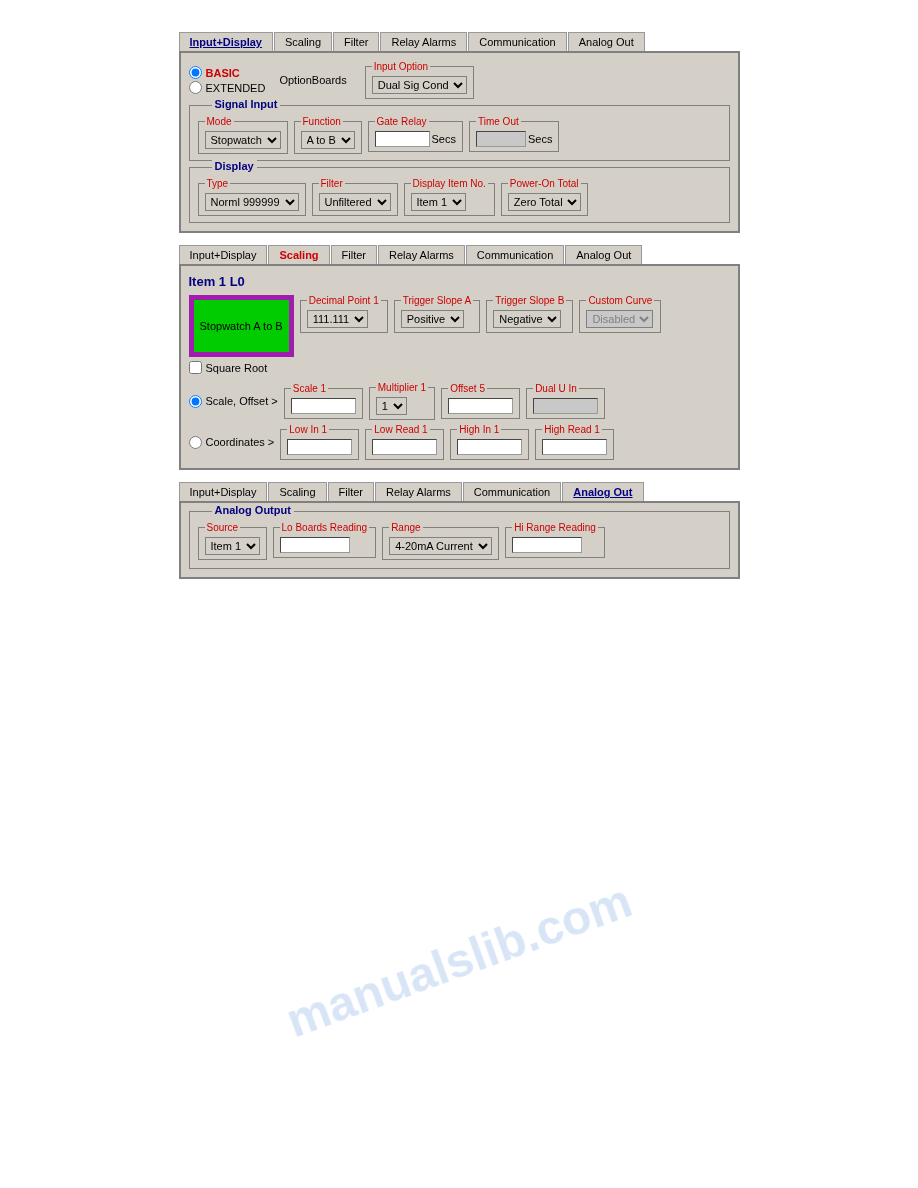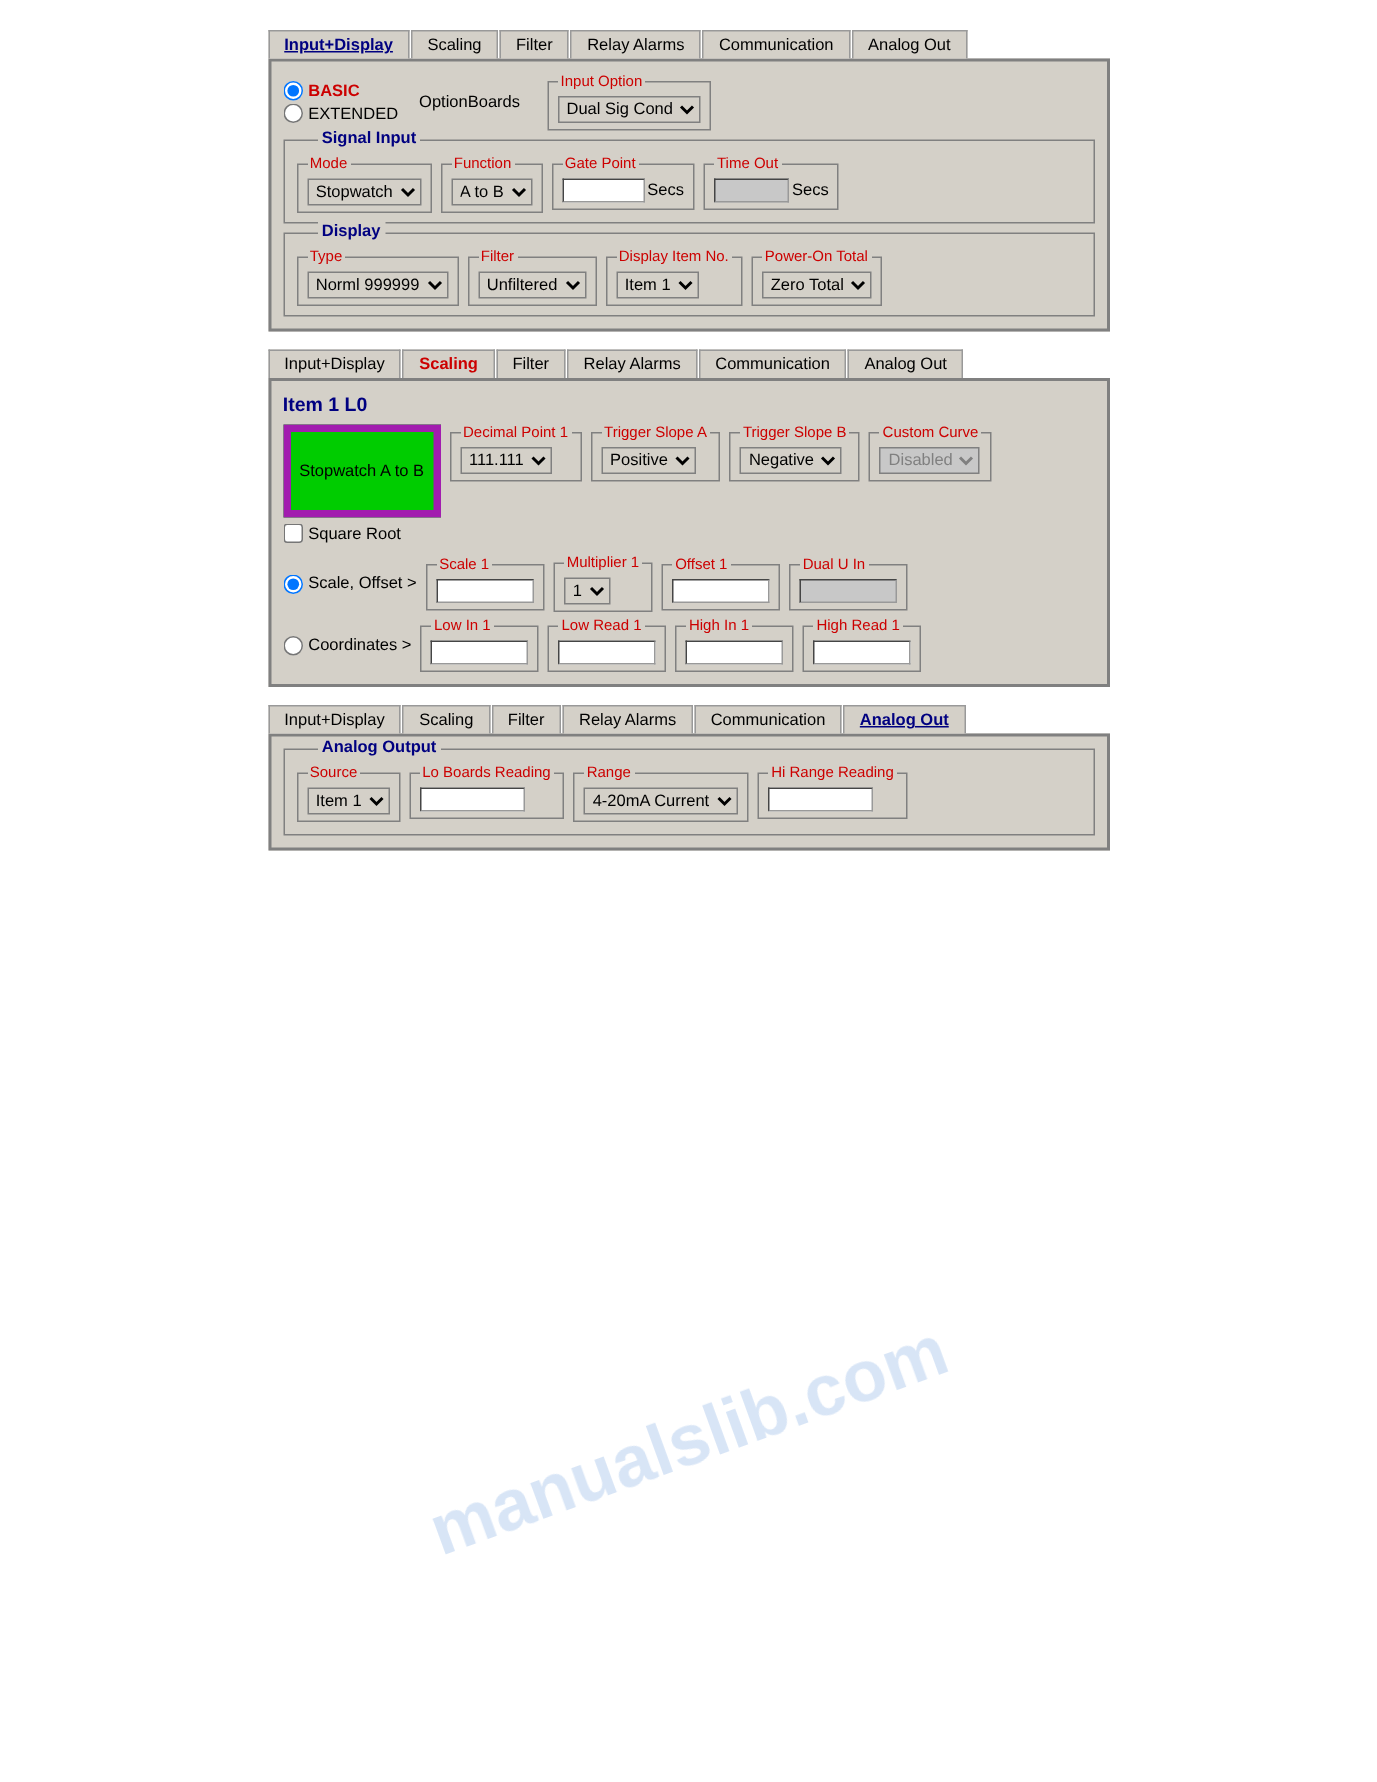--- a/index.html
+++ b/index.html
@@ -6,21 +6,21 @@
     body {
       background: #ffffff;
       font-family: Arial, Helvetica, sans-serif;
       font-size: 11px;
       color: #000;
       padding: 20px;
     }
 
     .panel-container {
       width: 561px;
-      margin: 0 auto;
+      margin: 12px auto;
     }
 
     
     .tab-bar {
       display: flex;
       flex-direction: row;
       border-bottom: none;
       margin-bottom: 0;
     }
 
@@ -241,21 +241,21 @@
               <option>Stopwatch</option>
             </select>
           </fieldset>
           <fieldset>
             <legend>Function</legend>
             <select>
               <option>A to B</option>
             </select>
           </fieldset>
           <fieldset>
-            <legend>Gate Point</legend>
+            <legend>Gate Relay</legend>
             <div style="display:flex;align-items:center;gap:2px;">
               <input type="text" style="width: 55px;">
               <span>Secs</span>
             </div>
           </fieldset>
           <fieldset>
             <legend>Time Out</legend>
             <div style="display:flex;align-items:center;gap:2px;">
               <input type="text" style="width: 50px; background: rgb(200, 200, 200); color: rgb(128, 128, 128);" class="readonly-field">
               <span>Secs</span>
@@ -355,21 +355,21 @@
           <legend>Scale 1</legend>
           <input type="text" style="width: 65px;">
         </fieldset>
         <fieldset>
           <legend>Multiplier 1</legend>
           <select>
             <option>1</option>
           </select>
         </fieldset>
         <fieldset>
-          <legend>Offset 1</legend>
+          <legend>Offset 5</legend>
           <input type="text" style="width: 65px;">
         </fieldset>
         <fieldset>
           <legend>Dual U In</legend>
           <input type="text" style="width: 65px; background: rgb(200, 200, 200); color: rgb(128, 128, 128);" class="readonly-field">
         </fieldset>
       </div>
 
       <div class="flex-row" style="align-items:center;">
         <div style="display:flex;align-items:center;gap:4px;">

